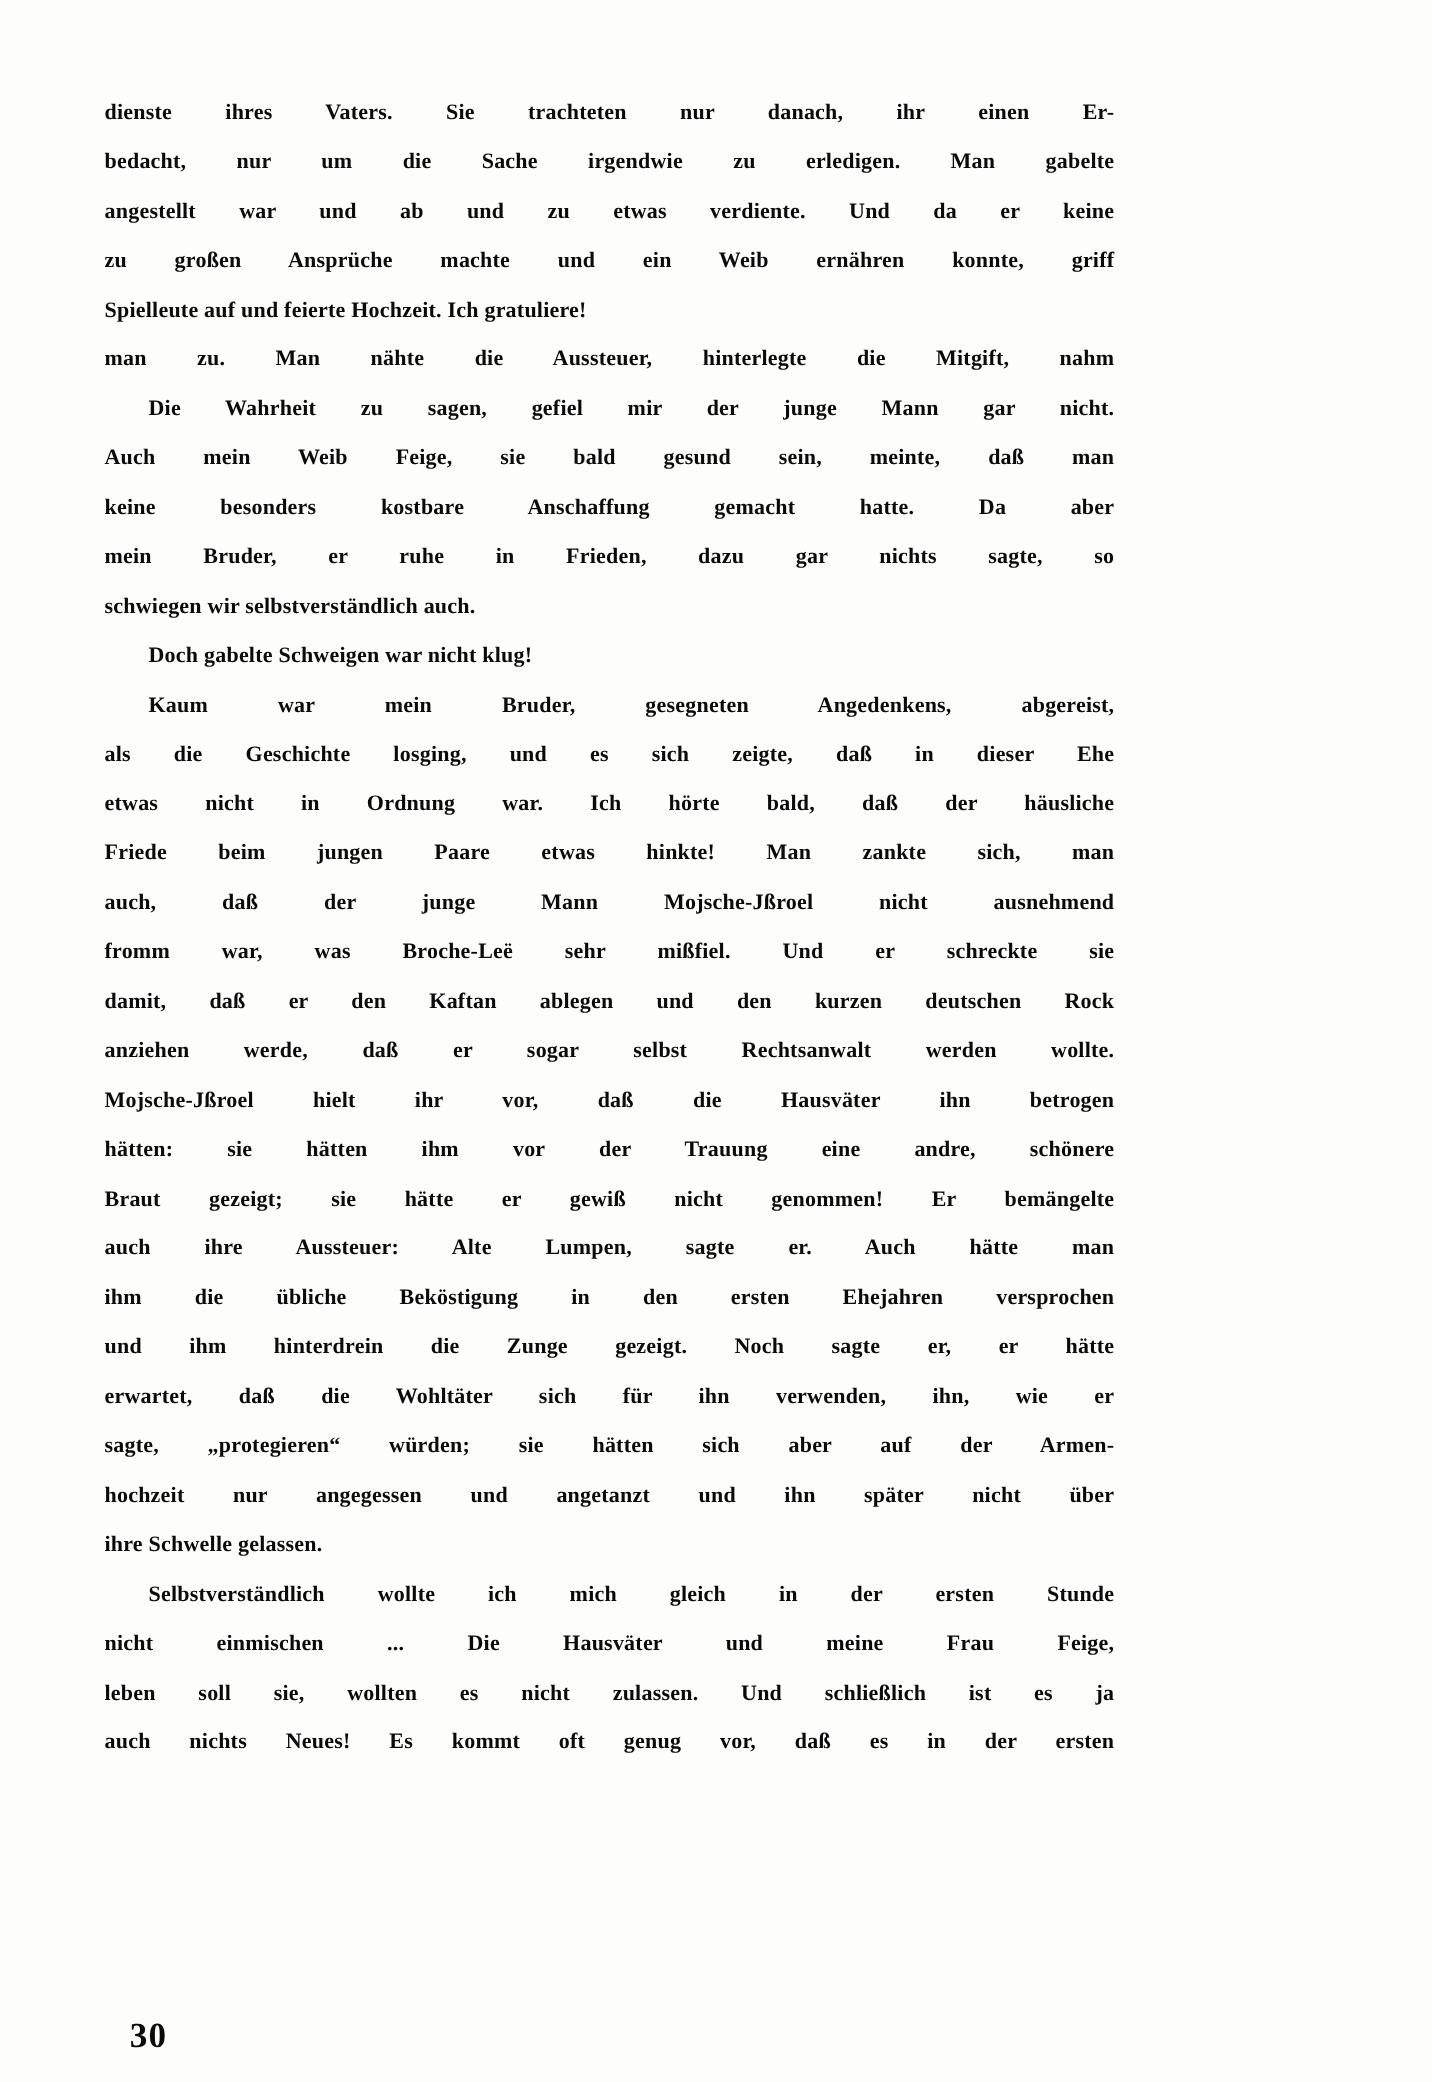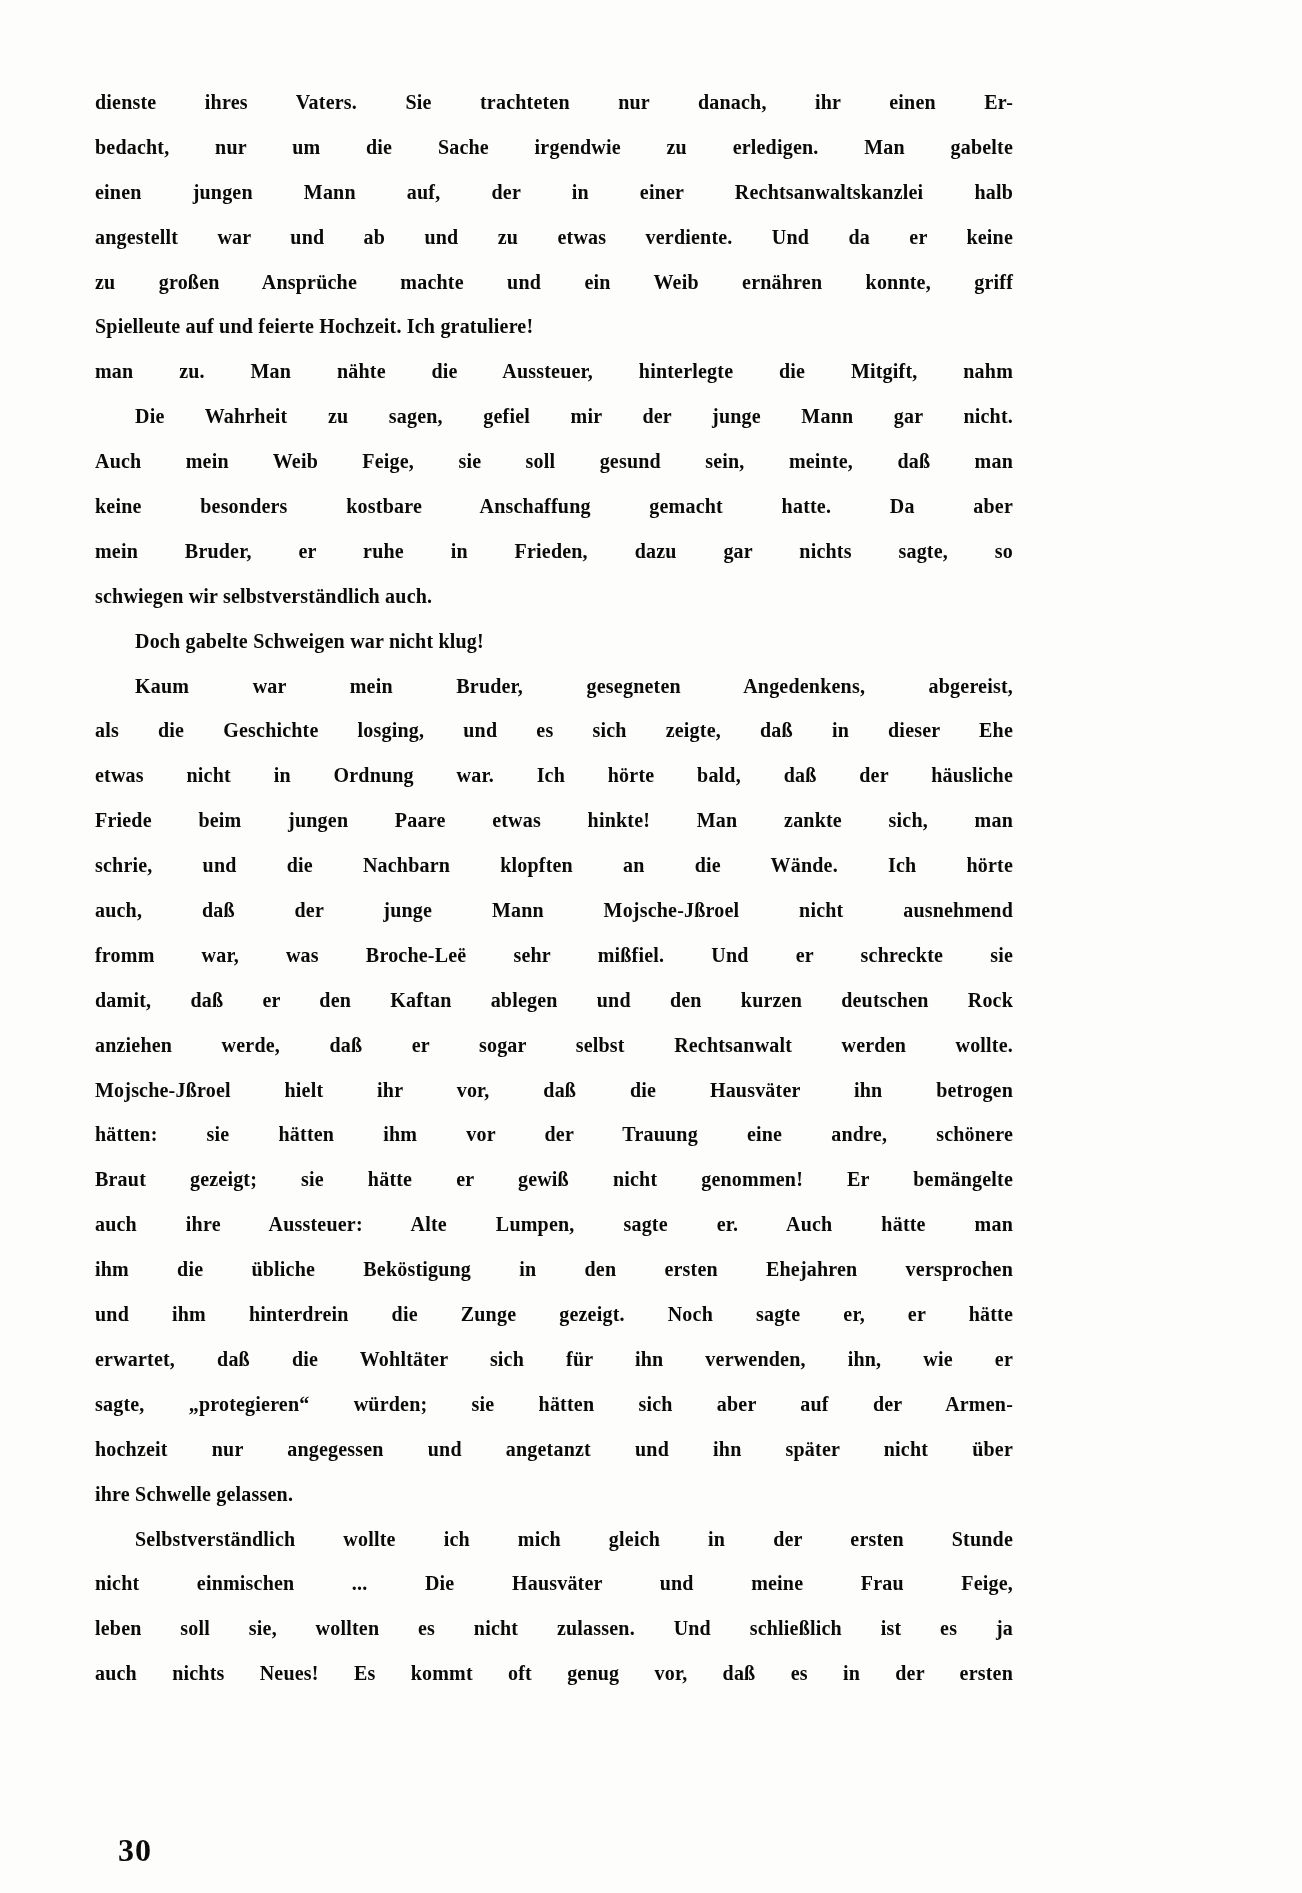--- a/index.html
+++ b/index.html
@@ -49,36 +49,34 @@
     text-align: right;
   }
 </style>
 </head>
 <body>
 
 <div class="page">
   <div class="text-block">
       <div class="line">dienste ihres Vaters. Sie trachteten nur danach, ihr einen Er-</div>
       <div class="line">bedacht, nur um die Sache irgendwie zu erledigen. Man gabelte</div>
-      <div class="line">einen jungen Mann auf, der in einer Rechtsanwaltskanzlei halb</div>
       <div class="line">angestellt war und ab und zu etwas verdiente. Und da er keine</div>
       <div class="line">zu großen Ansprüche machte und ein Weib ernähren konnte, griff</div>
       <div class="line no-justify">Spielleute auf und feierte Hochzeit. Ich gratuliere!</div>
       <div class="line">man zu. Man nähte die Aussteuer, hinterlegte die Mitgift, nahm</div>
       <div class="line indent">Die Wahrheit zu sagen, gefiel mir der junge Mann gar nicht.</div>
-      <div class="line">Auch mein Weib Feige, sie soll gesund sein, meinte, daß man</div>
+      <div class="line">Auch mein Weib Feige, sie bald gesund sein, meinte, daß man</div>
       <div class="line">keine besonders kostbare Anschaffung gemacht hatte. Da aber</div>
       <div class="line">mein Bruder, er ruhe in Frieden, dazu gar nichts sagte, so</div>
       <div class="line no-justify">schwiegen wir selbstverständlich auch.</div>
       <div class="line indent no-justify">Doch gabelte Schweigen war nicht klug!</div>
       <div class="line indent">Kaum war mein Bruder, gesegneten Angedenkens, abgereist,</div>
       <div class="line">als die Geschichte losging, und es sich zeigte, daß in dieser Ehe</div>
       <div class="line">etwas nicht in Ordnung war. Ich hörte bald, daß der häusliche</div>
       <div class="line">Friede beim jungen Paare etwas hinkte! Man zankte sich, man</div>
-      <div class="line">schrie, und die Nachbarn klopften an die Wände. Ich hörte</div>
       <div class="line">auch, daß der junge Mann Mojsche-Jßroel nicht ausnehmend</div>
       <div class="line">fromm war, was Broche-Leë sehr mißfiel. Und er schreckte sie</div>
       <div class="line">damit, daß er den Kaftan ablegen und den kurzen deutschen Rock</div>
       <div class="line">anziehen werde, daß er sogar selbst Rechtsanwalt werden wollte.</div>
       <div class="line">Mojsche-Jßroel hielt ihr vor, daß die Hausväter ihn betrogen</div>
       <div class="line">hätten: sie hätten ihm vor der Trauung eine andre, schönere</div>
       <div class="line">Braut gezeigt; sie hätte er gewiß nicht genommen! Er bemängelte</div>
       <div class="line">auch ihre Aussteuer: Alte Lumpen, sagte er. Auch hätte man</div>
       <div class="line">ihm die übliche Beköstigung in den ersten Ehejahren versprochen</div>
       <div class="line">und ihm hinterdrein die Zunge gezeigt. Noch sagte er, er hätte</div>

